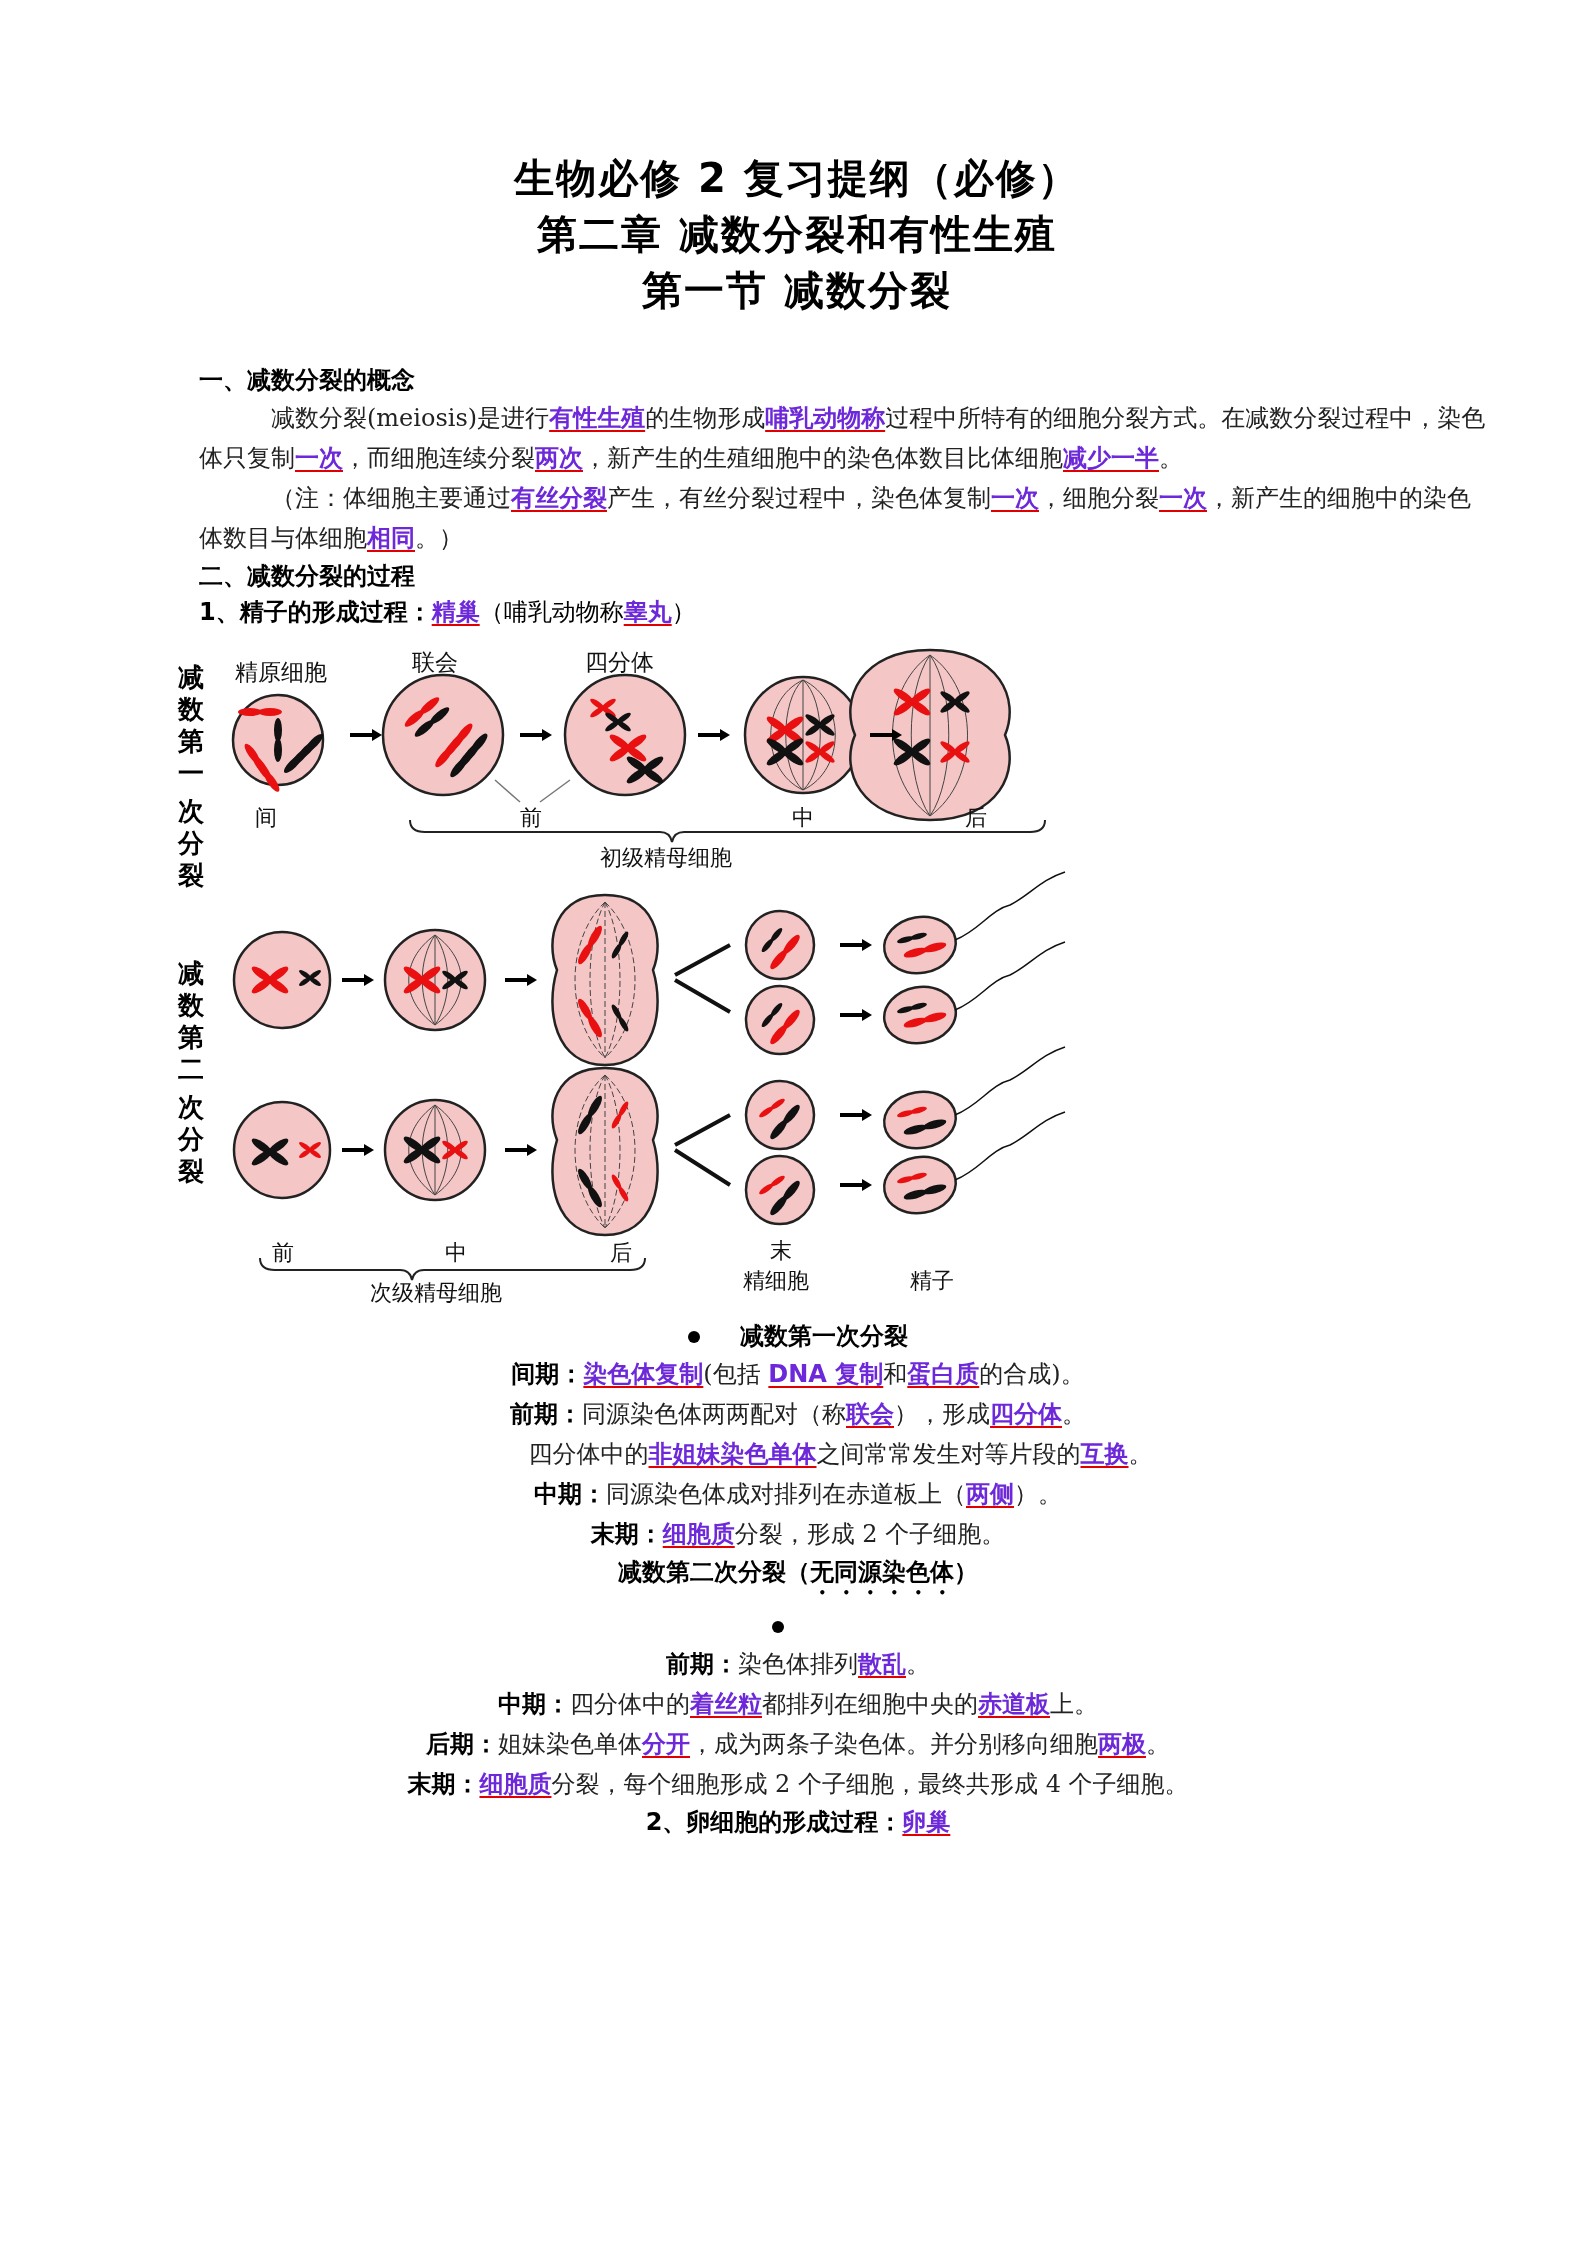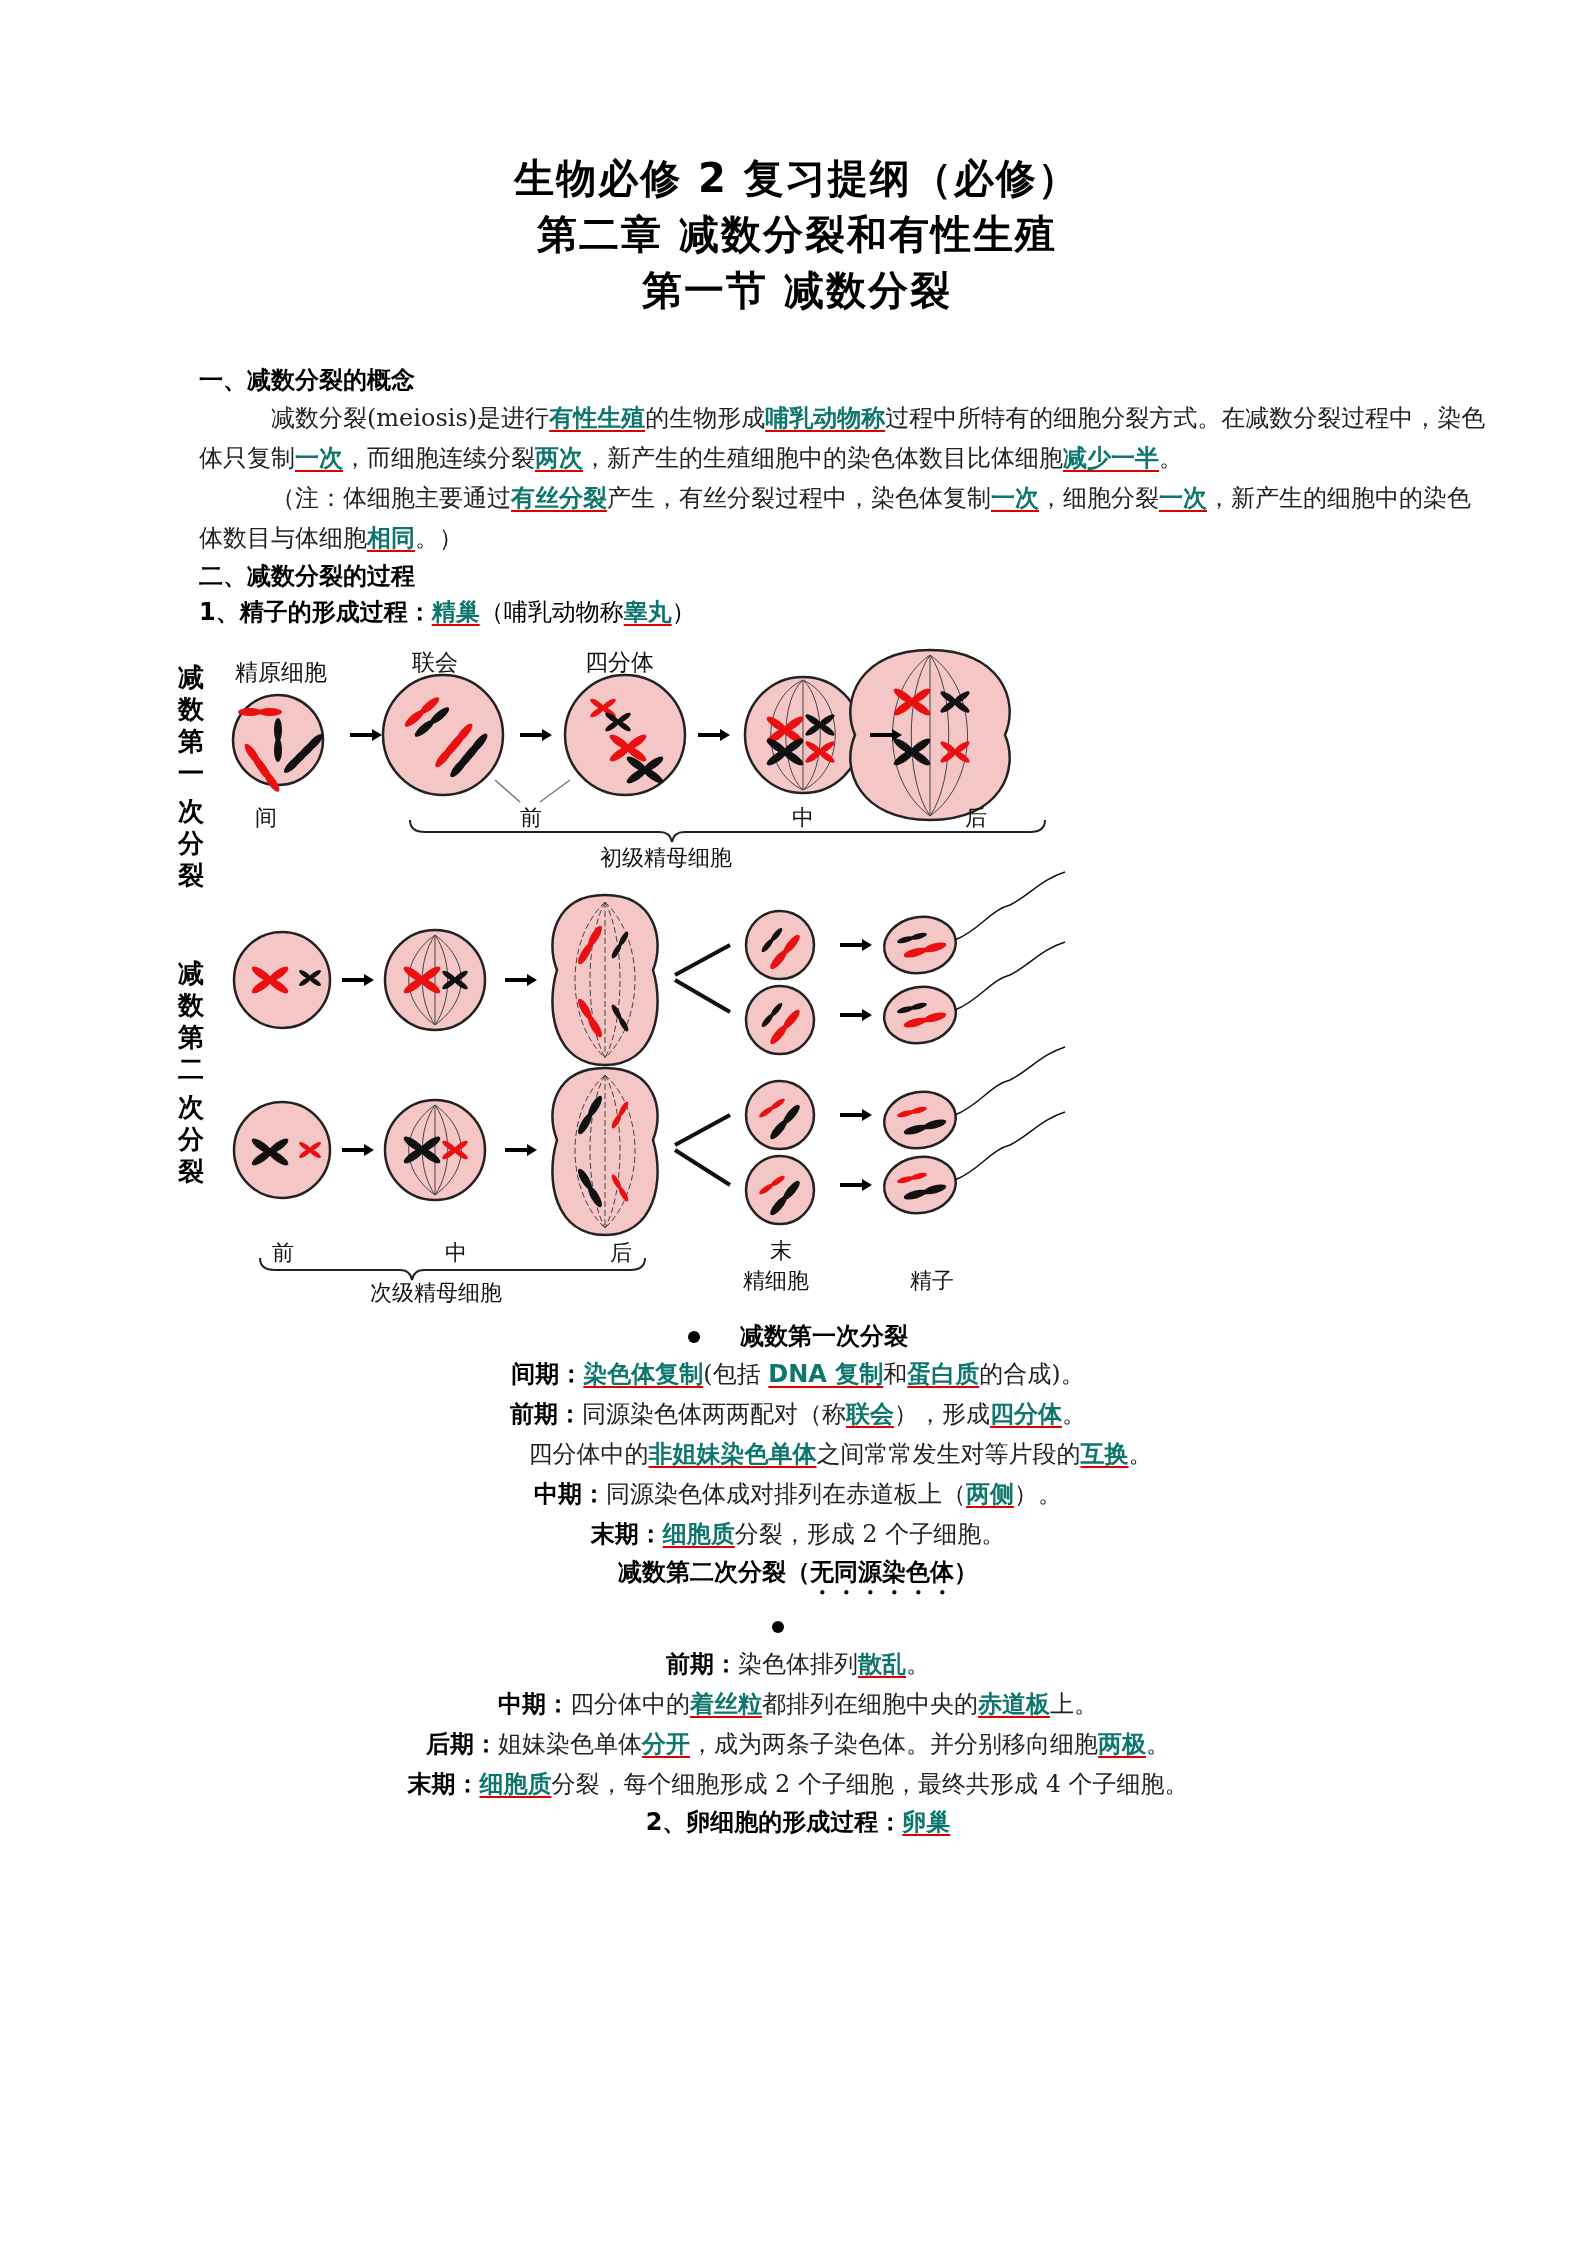--- a/index.html
+++ b/index.html
@@ -6,21 +6,21 @@
   body { width: 1587px; height: 2245px; position: relative; overflow: hidden;
          font-family: "DejaVu Serif", "Liberation Serif", serif; color: #1a1a1a; }
   .title-block { position: absolute; left: 0; top: 150px; width: 1587px; text-align: center; }
   .title-line { font-family: "DejaVu Sans", "Liberation Sans", sans-serif; font-weight: bold;
                 font-size: 40px; line-height: 56px; letter-spacing: 2px; color: #000; padding-left: 7px; }
   .content { position: absolute; left: 163px; top: 362px; width: 1290px; margin-left: 36px; }
   .h { font-family: "DejaVu Sans", "Liberation Sans", sans-serif; font-weight: bold; font-size: 24px;
        line-height: 36px; color: #000; }
   .p { font-size: 24px; line-height: 40px; color: #222; }
   .indent { text-indent: 72px; }
-  .k { color: #0f766e; font-weight: bold; text-decoration: underline; text-decoration-color: #e00000;
+  .k { color: #6d28d9; font-weight: bold; text-decoration: underline; text-decoration-color: #e00000;
        text-underline-offset: 4px; font-family: "DejaVu Sans", "Liberation Sans", sans-serif; }
   .lbl { font-family: "DejaVu Sans", "Liberation Sans", sans-serif; font-weight: bold; color: #000; }
   .dots { text-emphasis: filled dot; -webkit-text-emphasis: filled dot; text-emphasis-position: under; -webkit-text-emphasis-position: under; }
   .figure { position: absolute; left: 160px; top: 640px; width: 940px; height: 670px; }
   .figure svg { width: 940px; height: 670px; }
   .sec2 { position: absolute; left: 153px; top: 1318px; width: 1290px; text-align: center; }
   .bullet { display: inline-block; width: 12px; height: 12px; background: #000; border-radius: 50%;
             margin-right: 40px; vertical-align: middle; }
   .sub { padding-left: 85px; }
 </style>

